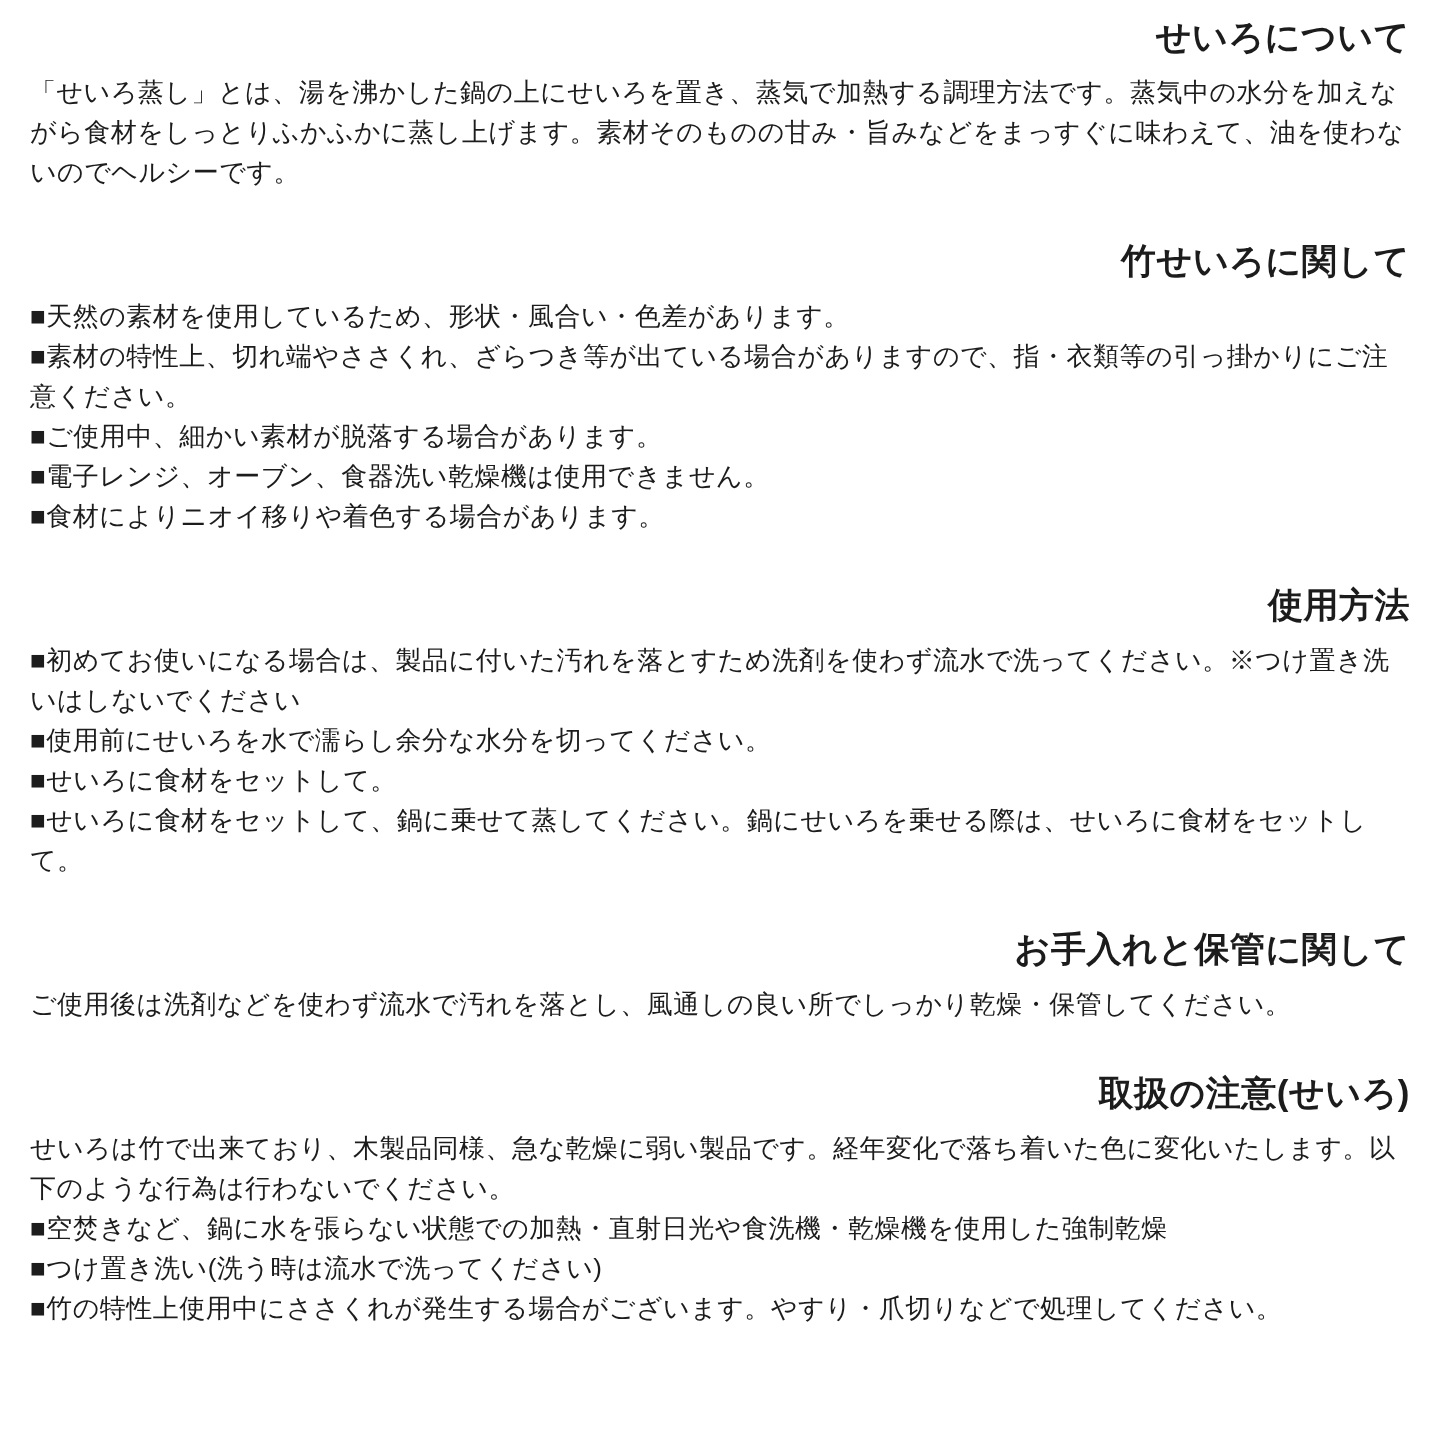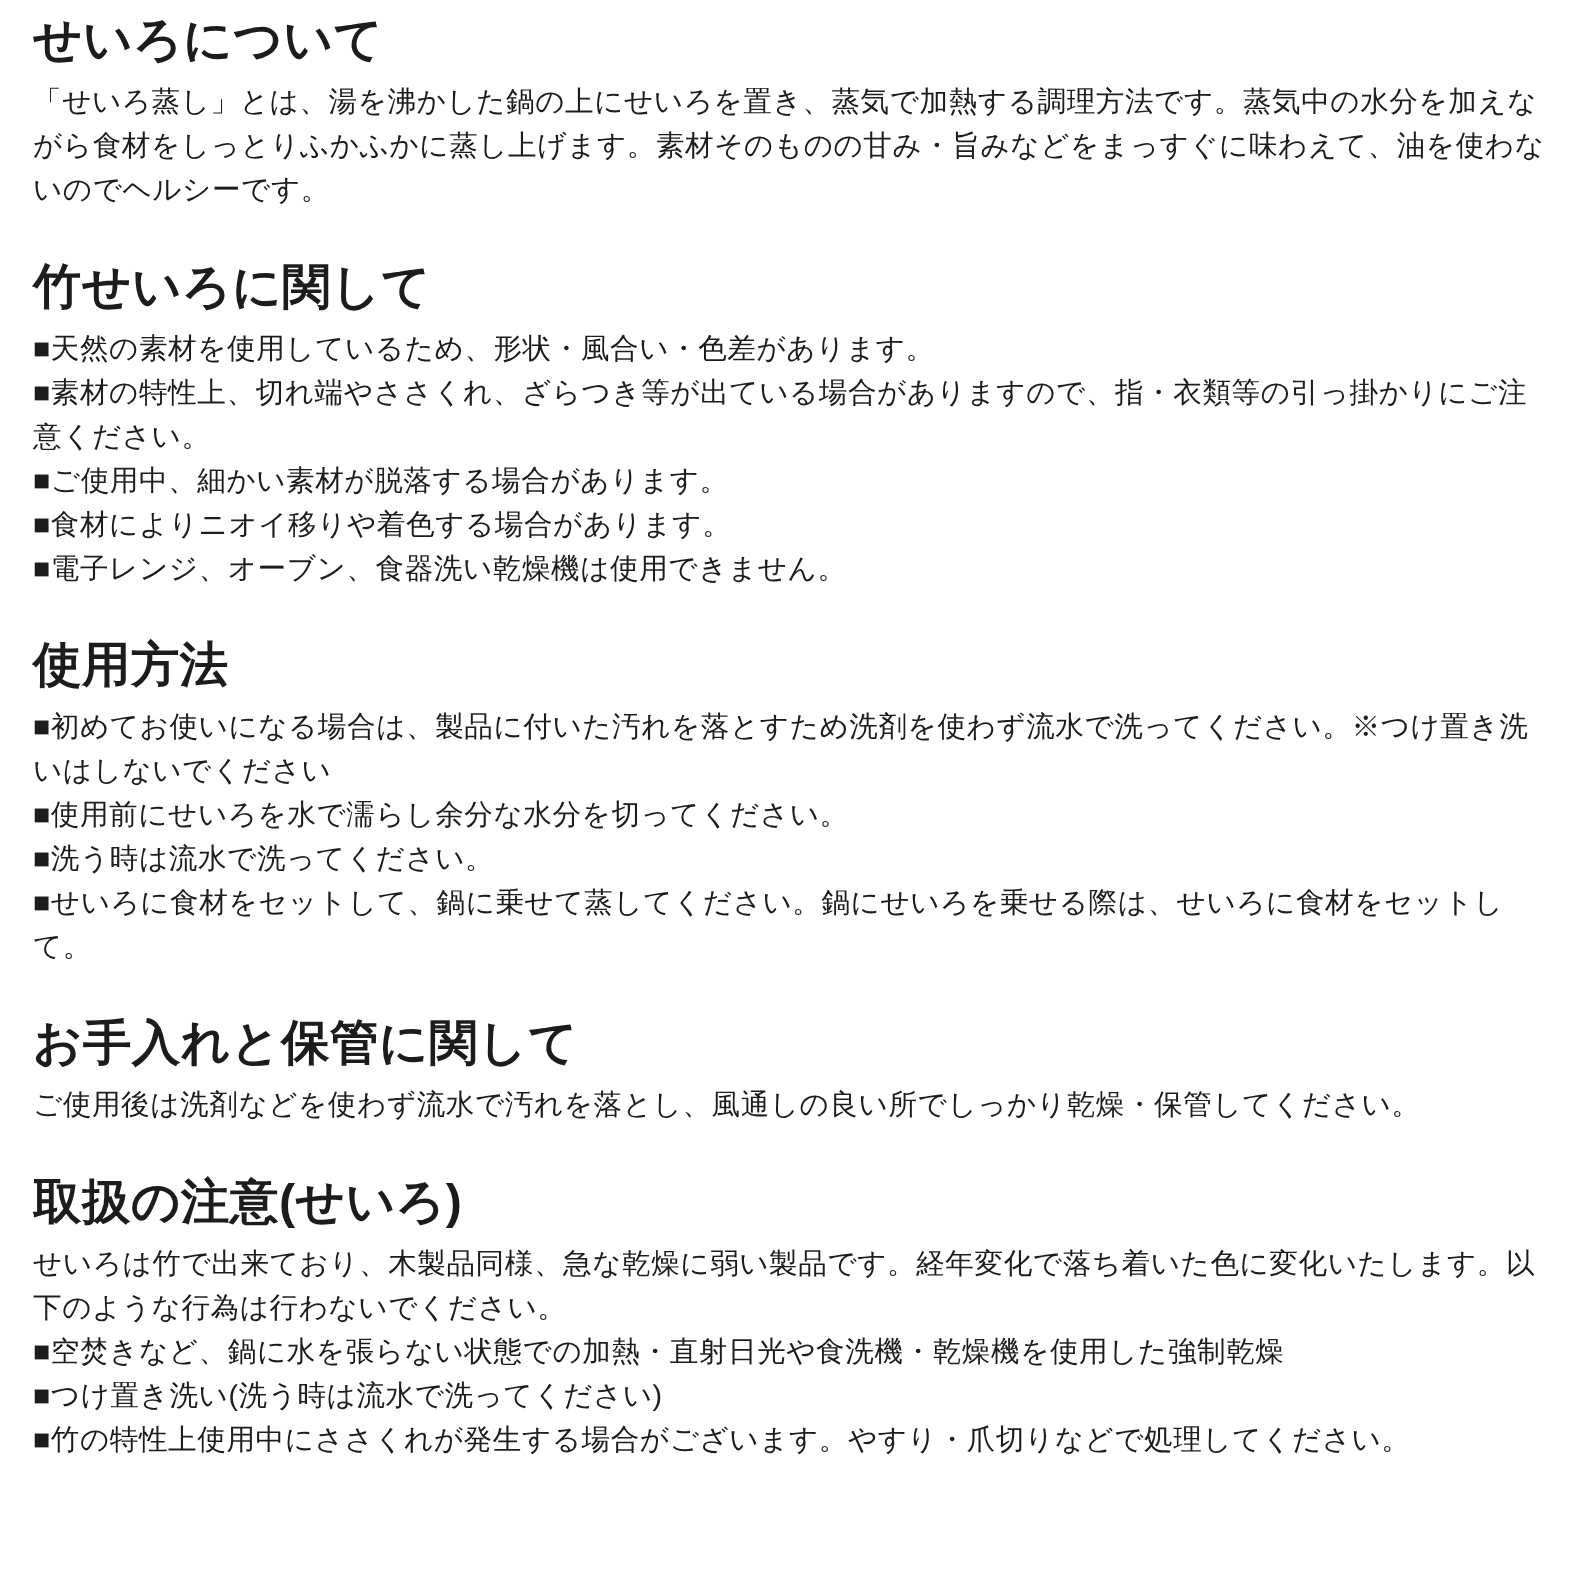--- a/index.html
+++ b/index.html
@@ -13,25 +13,26 @@
     font-family: "Liberation Sans", sans-serif;
     color: #1c1c1c;
     overflow: hidden;
   }
   .page {
     box-sizing: border-box;
     width: 1440px;
     padding: 14px 30px 0 30px;
   }
   h2.sec-heading {
-    font-size: 44px;
+    font-size: 35px;
     line-height: 46px;
     font-weight: 600;
     margin: 46px 0 12px 0;
     letter-spacing: 0.5px;
+    text-align: right;
   }
   .page section:first-child h2.sec-heading {
     margin-top: 0;
   }
   .body-text, .bullet-line {
     font-size: 26px;
     line-height: 40px;
     margin: 0;
     letter-spacing: 0.5px;
     word-break: break-all;
@@ -49,29 +50,29 @@
   <section>
     <h2 class="sec-heading">せいろについて</h2>
     <p class="body-text">「せいろ蒸し」とは、湯を沸かした鍋の上にせいろを置き、蒸気で加熱する調理方法です。蒸気中の水分を加えながら食材をしっとりふかふかに蒸し上げます。素材そのものの甘み・旨みなどをまっすぐに味わえて、油を使わないのでヘルシーです。</p>
   </section>
 
   <section>
     <h2 class="sec-heading">竹せいろに関して</h2>
     <p class="bullet-line">■天然の素材を使用しているため、形状・風合い・色差があります。</p>
     <p class="bullet-line">■素材の特性上、切れ端やささくれ、ざらつき等が出ている場合がありますので、指・衣類等の引っ掛かりにご注意ください。</p>
     <p class="bullet-line">■ご使用中、細かい素材が脱落する場合があります。</p>
+    <p class="bullet-line">■電子レンジ、オーブン、食器洗い乾燥機は使用できません。</p>
     <p class="bullet-line">■食材によりニオイ移りや着色する場合があります。</p>
-    <p class="bullet-line">■電子レンジ、オーブン、食器洗い乾燥機は使用できません。</p>
   </section>
 
   <section>
     <h2 class="sec-heading">使用方法</h2>
     <p class="bullet-line">■初めてお使いになる場合は、製品に付いた汚れを落とすため洗剤を使わず流水で洗ってください。※つけ置き洗いはしないでください</p>
     <p class="bullet-line">■使用前にせいろを水で濡らし余分な水分を切ってください。</p>
-    <p class="bullet-line">■洗う時は流水で洗ってください。</p>
+    <p class="bullet-line">■せいろに食材をセットして。</p>
     <p class="bullet-line">■せいろに食材をセットして、鍋に乗せて蒸してください。鍋にせいろを乗せる際は、せいろに食材をセットして。</p>
   </section>
 
   <section>
     <h2 class="sec-heading">お手入れと保管に関して</h2>
     <p class="body-text">ご使用後は洗剤などを使わず流水で汚れを落とし、風通しの良い所でしっかり乾燥・保管してください。</p>
   </section>
 
   <section>
     <h2 class="sec-heading">取扱の注意(せいろ)</h2>

